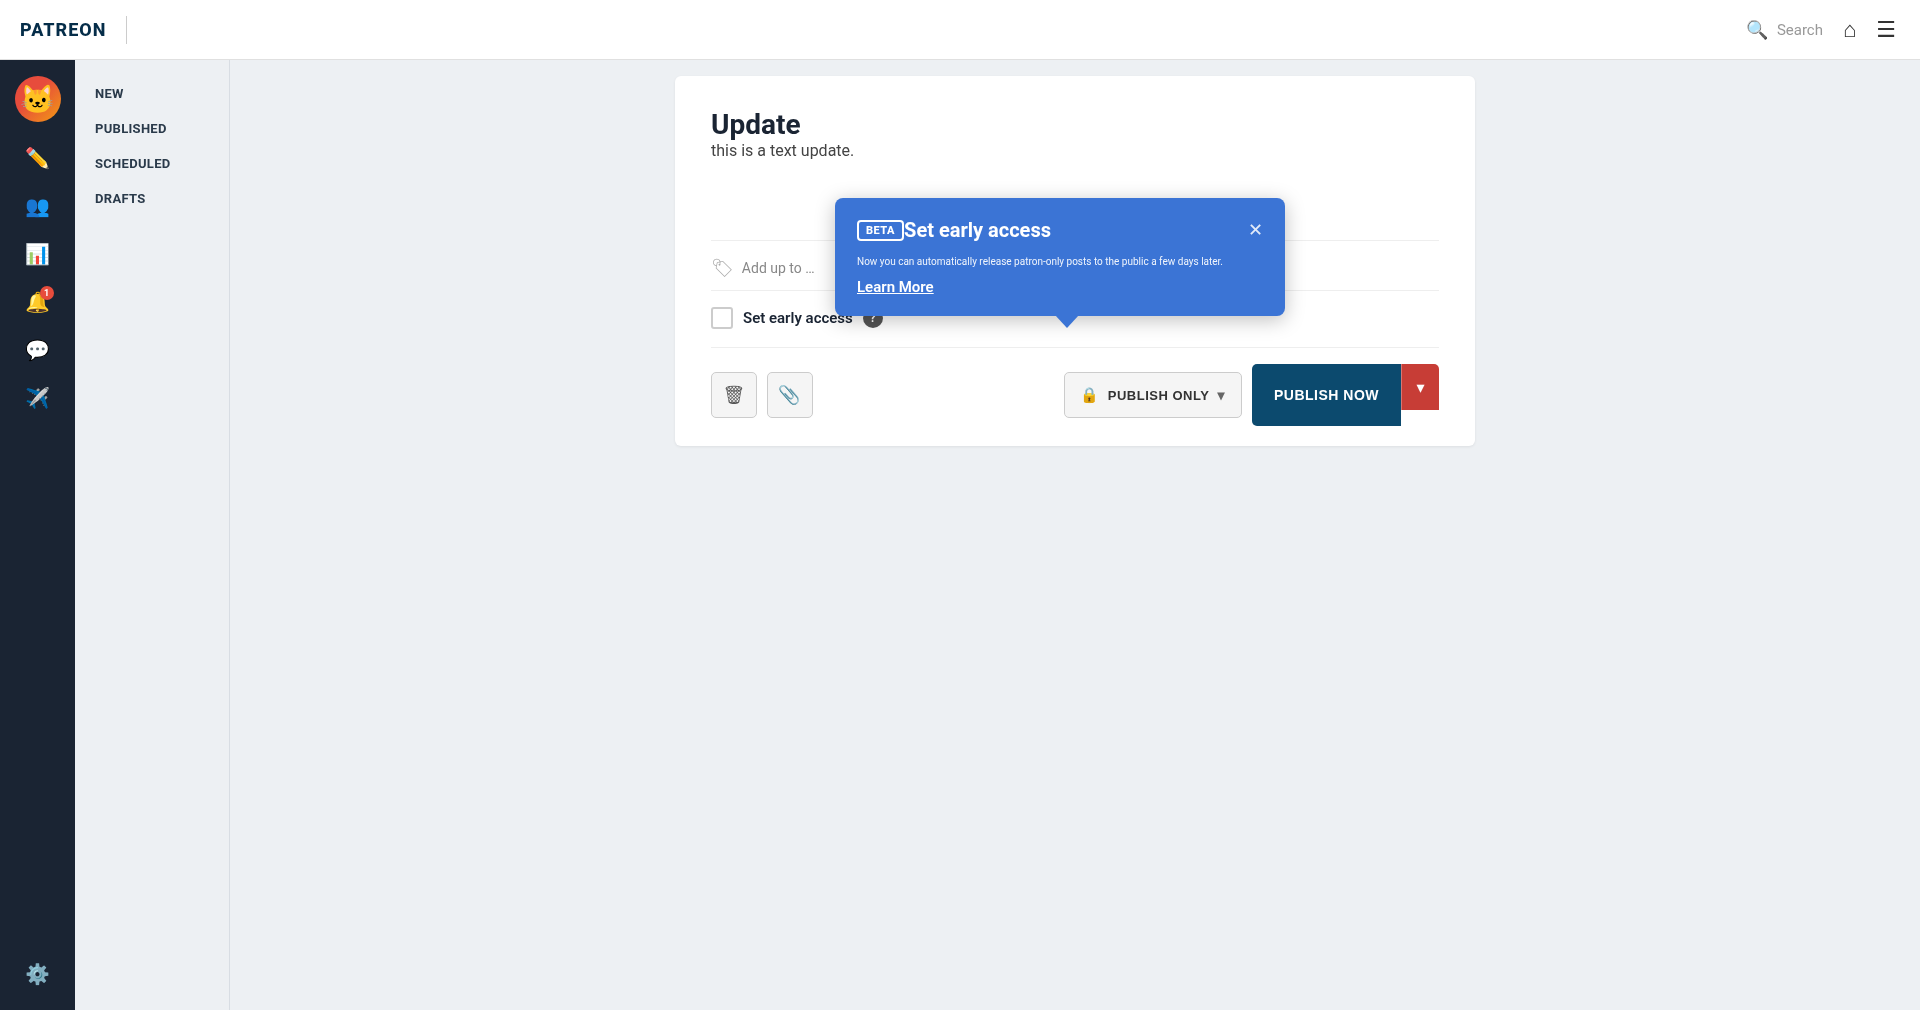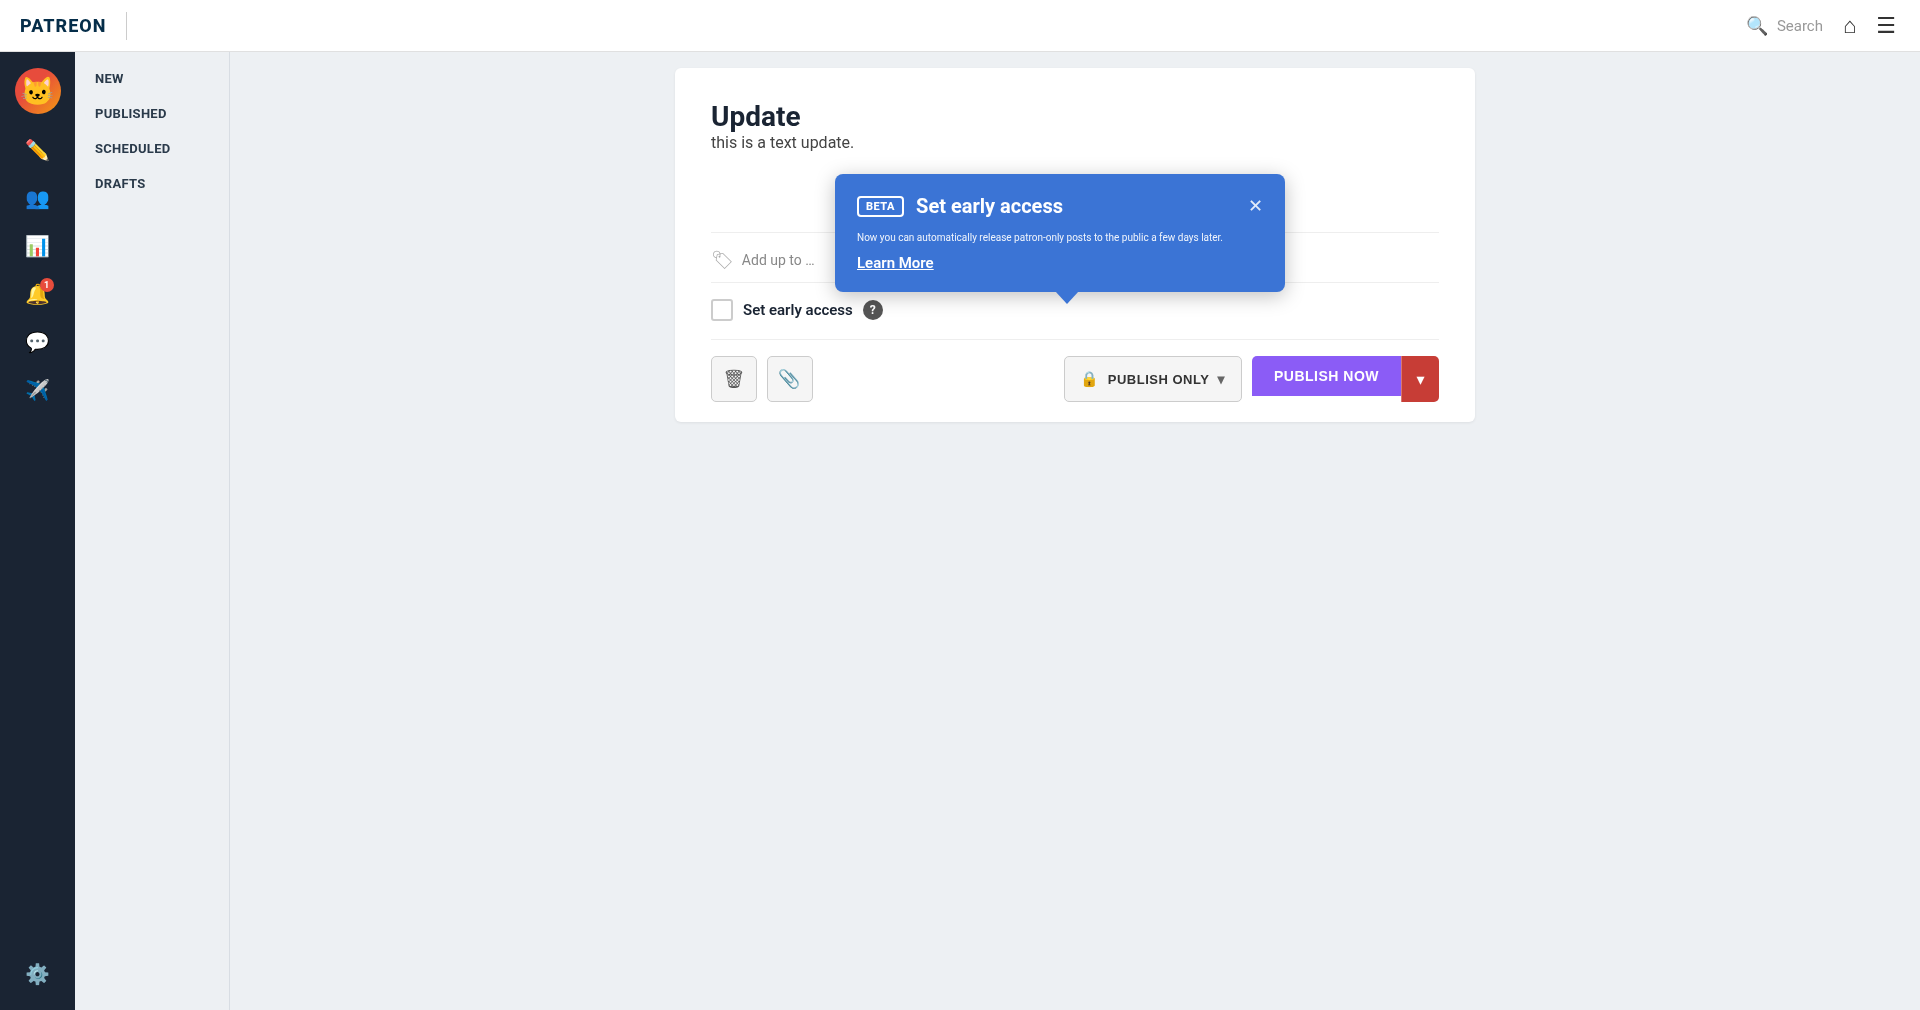--- a/index.html
+++ b/index.html
@@ -1,20 +1,20 @@
 <!DOCTYPE html>
 <html><head>
   <meta charset="utf-8">
   <style>
     * { box-sizing: border-box; margin: 0; padding: 0; }
     body { font-family: -apple-system, BlinkMacSystemFont, 'Segoe UI', Roboto, sans-serif; background: #f4f5f7; height: 1010px; overflow: hidden; display: flex; flex-direction: column; }
 
     
     .top-nav {
-      height: 52px;
+      height: 60px;
       background: #fff;
       border-bottom: 1px solid #e0e0e0;
       display: flex;
       align-items: center;
       justify-content: space-between;
       padding: 0 24px 0 20px;
       z-index: 100;
       flex-shrink: 0;
       gap: 47px;
     }
@@ -119,21 +119,21 @@
     }
     .sidebar-bottom {
       margin-top: auto;
       margin-bottom: 16px;
     }
 
     
     .secondary-nav {
       width: 155px;
       background: #edf0f3;
-      padding: 9px 0;
+      padding: 16px 0;
       flex-shrink: 0;
       border-right: 1px solid #d8dde3;
     }
     .secondary-nav-item {
       padding: 10px 20px;
       font-size: 13px;
       font-weight: 700;
       color: #2a3a4a;
       cursor: pointer;
       letter-spacing: 0.3px;
@@ -261,23 +261,23 @@
       letter-spacing: 0.5px;
     }
     .lock-icon { font-size: 15px; }
     .chevron-icon { font-size: 14px; color: #666; }
     .publish-group {
       display: flex;
       border-radius: 5px;
       overflow: hidden;
     }
     .publish-btn {
-      height: 40px;
+      height: 62px;
       padding: 4px 22px;
-      background: #8b5cf6;
+      background: #0c4a6e;
       color: #fff;
       font-size: 14px;
       font-weight: 700;
       border: none;
       cursor: pointer;
       letter-spacing: 0.5px;
     }
     .publish-chevron-btn {
       width: 38px;
       height: 46px;
@@ -311,21 +311,20 @@
       left: 220px;
       width: 0;
       height: 0;
       border-left: 12px solid transparent;
       border-right: 12px solid transparent;
       border-top: 13px solid #3b74d5;
     }
     .tooltip-header {
       display: flex;
       align-items: center;
-      gap: 12px;
       margin-bottom: 12px;
     }
     .beta-badge {
       border: 2px solid #fff;
       border-radius: 4px;
       padding: 2px 7px;
       font-size: 11px;
       font-weight: 800;
       letter-spacing: 0.5px;
       color: #fff;

